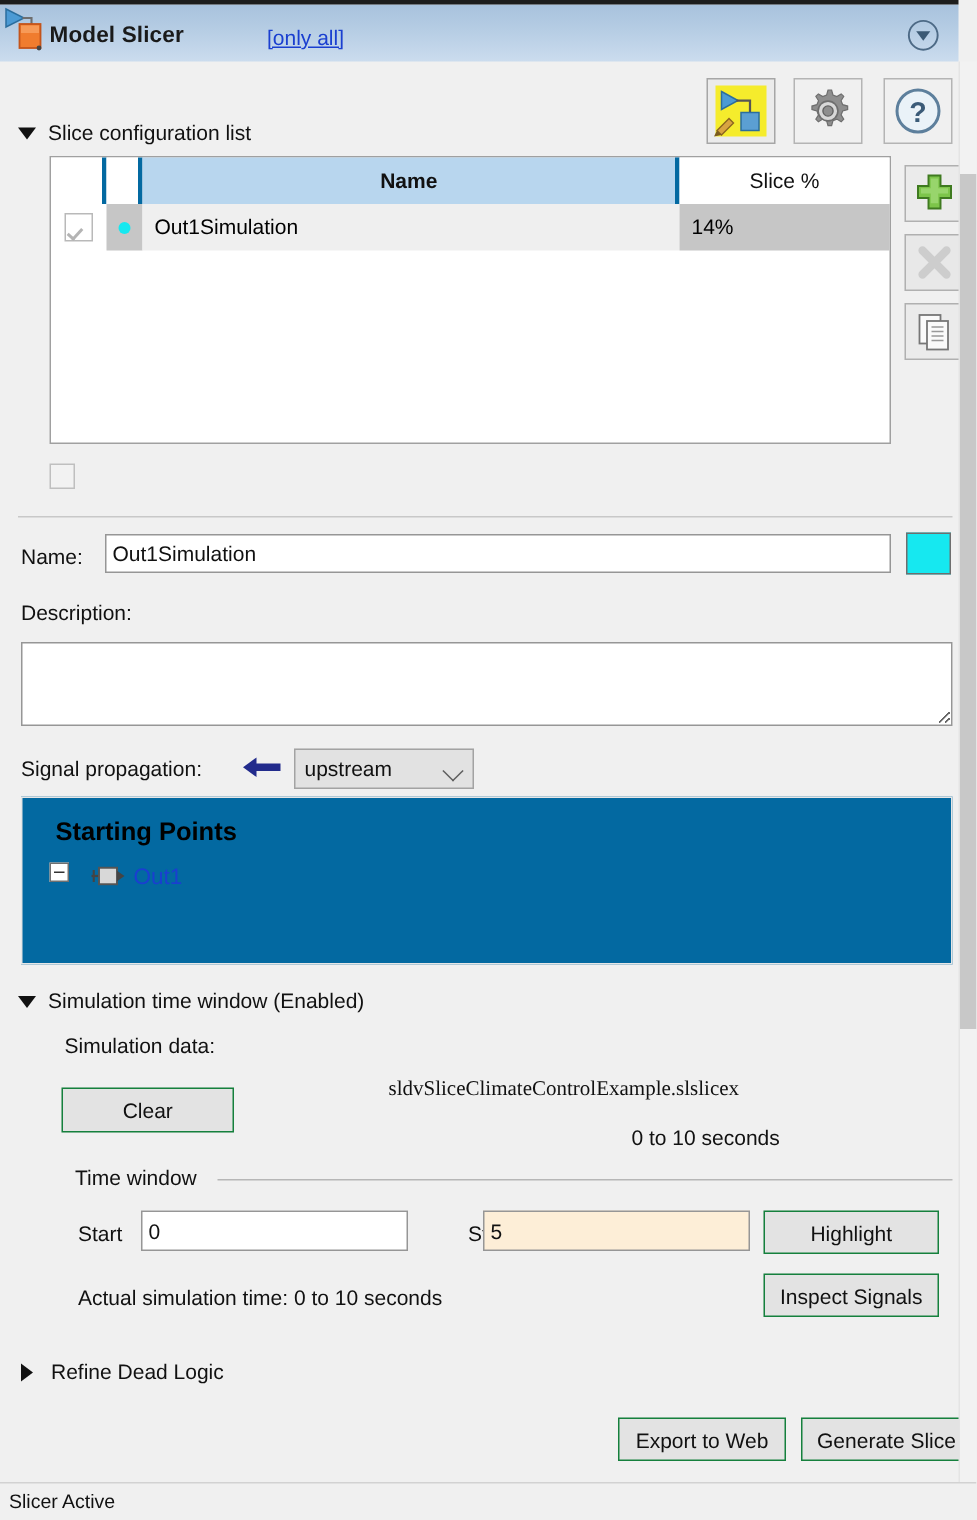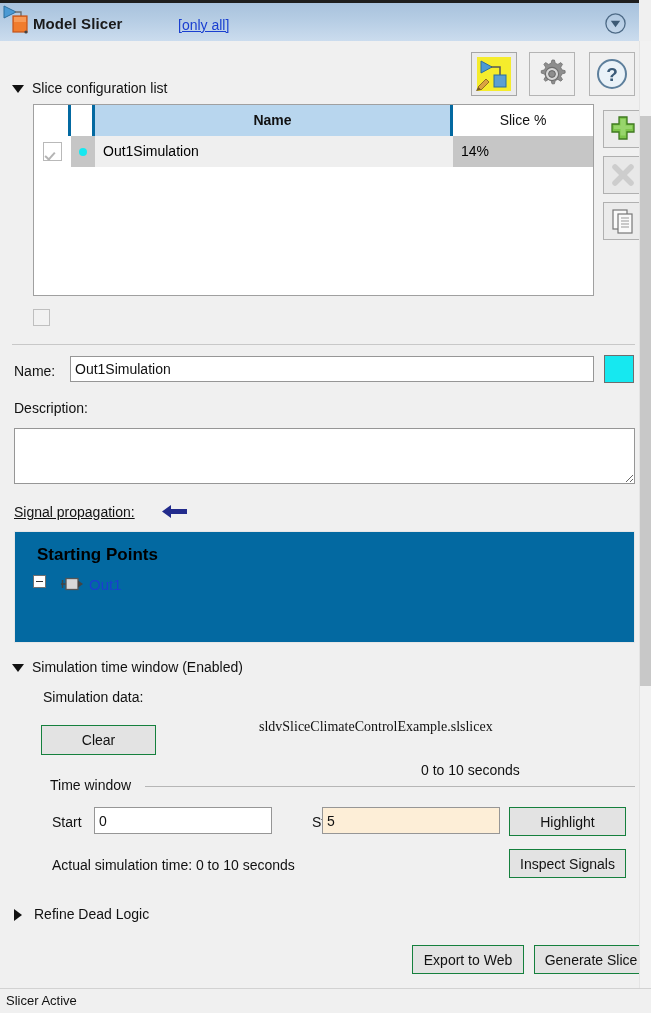--- a/index.html
+++ b/index.html
@@ -278,26 +278,30 @@
 
   <div class="hr" style="left:12px; top:344px; width:623px;"></div>
 
   <span class="lbl" style="left:14px; top:363px;">Name:</span>
   <input class="inp" style="left: 70px; top: 356px; width: 524px; height: 26px;" type="text" value="Out1Simulation">
   <span class="swatch" style="left:604px; top:355px; width:30px; height:28px;"></span>
 
   <span class="lbl" style="left:14px; top:400px;">Description:</span>
   <textarea class="txtarea" style="left: 14px; top: 428px; width: 621px; height: 56px;"></textarea>
 
-  <span class="lbl" style="left:14px; top:504px;text-decoration:underline;">Signal propagation:</span>
+  <span class="lbl" style="left:14px; top:504px;">Signal propagation:</span>
   <span style="position:absolute; left:162px; top:503px;">
     <svg width="26" height="17" viewBox="0 0 26 17">
       <polygon points="0,8.5 9,2 9,6 25,6 25,11 9,11 9,15" fill="#222b8c"></polygon>
     </svg>
   </span>
+  <div class="ddl" style="left:196px; top:499px; width:120px; height:27px;">
+    <span>upstream</span>
+    <span class="cv"></span>
+  </div>
 
   <div class="sp-panel">
     <span class="sp-title" style="left:22px; top:13px; position:absolute;">Starting Points</span>
   </div>
   <span class="sp-clear">[only all]</span>
   <span class="tree-box"></span>
   <span style="position:absolute; left:60px; top:576px;">
     <svg width="24" height="16" viewBox="0 0 24 16">
       <line x1="1" y1="8" x2="6" y2="8" stroke="#444" stroke-width="1.5"></line>
       <line x1="2.5" y1="4" x2="2.5" y2="12" stroke="#444" stroke-width="1.4"></line>
@@ -307,21 +311,21 @@
   </span>
   <span class="sp-link">Out1</span>
 
   <div class="section-hdr" style="left:12px; top:659px;">
     <span class="tri tri-down"></span><span>Simulation time window (Enabled)</span>
   </div>
 
   <span class="lbl" style="left:43px; top:689px;">Simulation data:</span>
   <div class="btn" style="left:41px; top:725px; width:115px; height:30px;">Clear</div>
   <span class="lbl" style="left:259px; top:719px;font-family:Liberation Serif, serif;">sldvSliceClimateControlExample.slslicex</span>
-  <span class="lbl" style="left:421px; top:750px;margin-top:12px;">0 to 10 seconds</span>
+  <span class="lbl" style="left:421px; top:750px;">0 to 10 seconds</span>
 
   <span class="lbl" style="left:50px; top:777px; background:#f0f0f0; padding-right:6px; z-index:2;">Time window</span>
   <div class="grp-line" style="left:145px; top:786px; width:490px;"></div>
 
   <span class="lbl" style="left:52px; top:814px;">Start</span>
   <input class="inp" style="left: 94px; top: 807px; width: 178px; height: 27px;" type="text" value="0">
   <span class="lbl" style="left:281px; top:814px;margin-left:31px;">Stop</span>
   <input class="inp peach" style="left: 322px; top: 807px; width: 178px; height: 27px;" type="text" value="5">
   <div class="btn" style="left:509px; top:807px; width:117px; height:29px;">Highlight</div>
 

